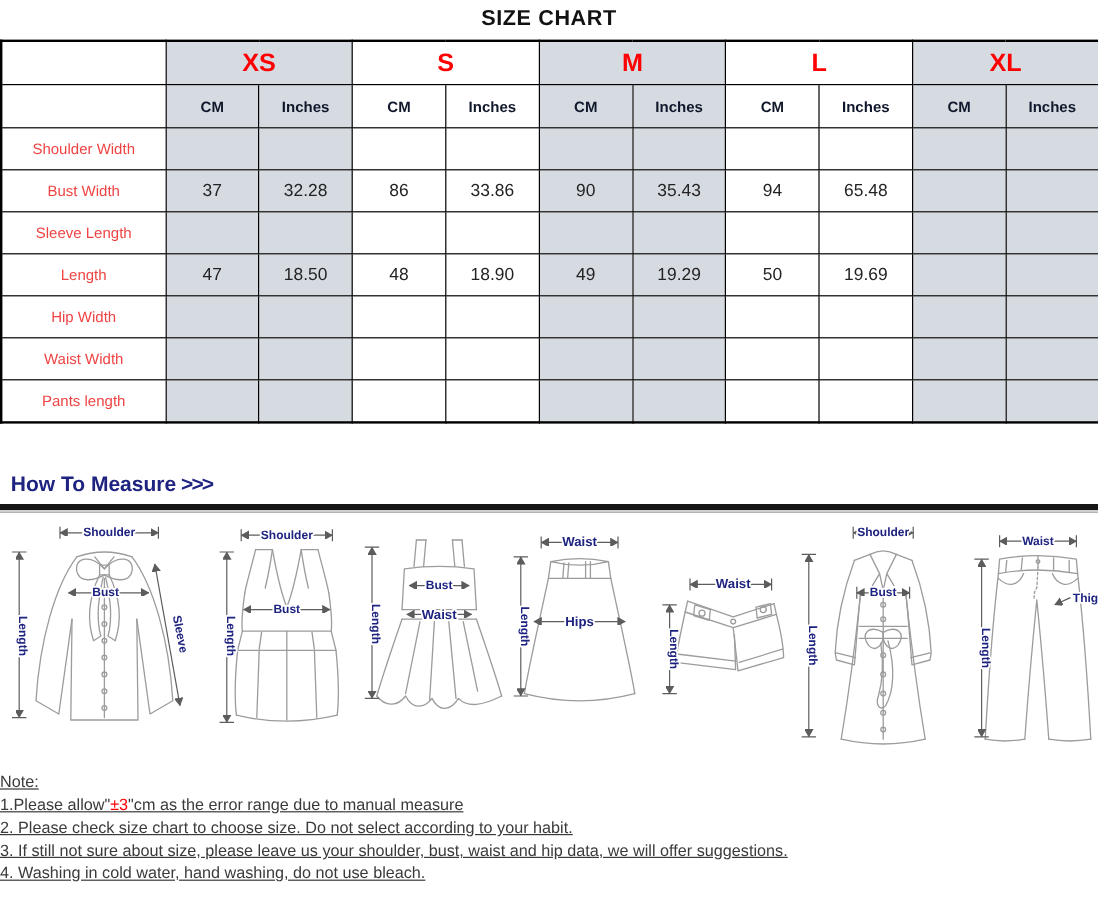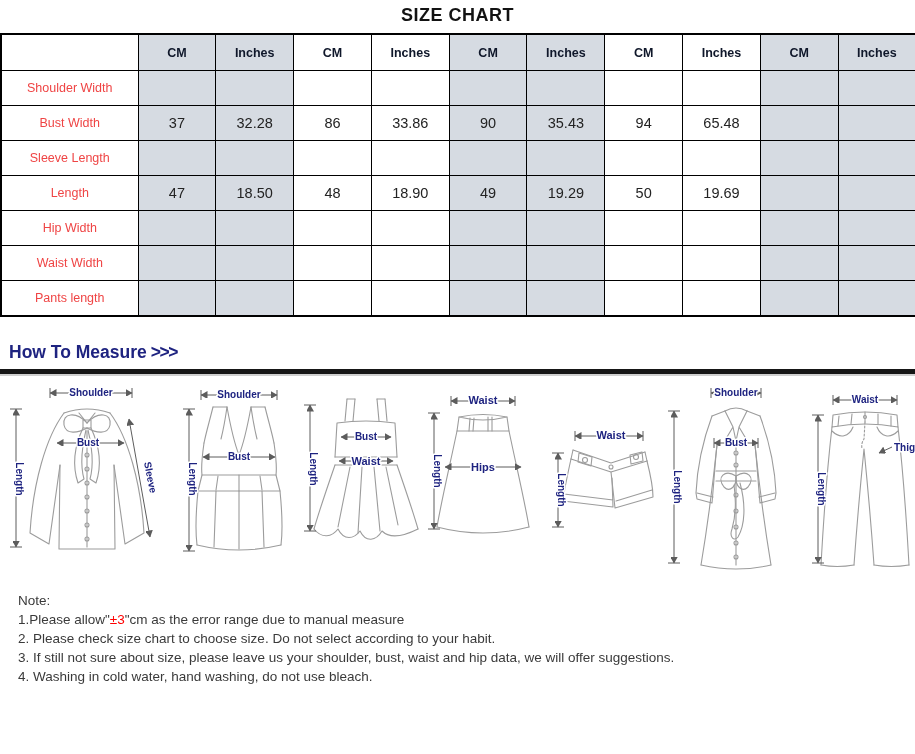--- a/index.html
+++ b/index.html
@@ -11,35 +11,35 @@
   
   table.sizes{border-collapse:collapse;table-layout:fixed;width:915px;border:2px solid #000;}
   table.sizes th,table.sizes td{border:1px solid #000;text-align:center;vertical-align:middle;
         padding:0;overflow:hidden;background:#fff;}
   th.size-h{height:35px;font-size:21px;font-weight:bold;color:#fe0000;}
   th.unit{height:35px;font-size:12.5px;font-weight:bold;color:#0f172a;}
   th.rlabel{height:34px;font-size:12.5px;font-weight:normal;color:#ef4444;}
   td.val{height:34px;font-size:14.5px;color:#232323;}
   .shade{background:#d6dbe2 !important;}
   
-  .howto{margin:25px 0 6px 9px;font-size:17.5px;font-weight:bold;color:#1e2380;}
+  .howto{margin:40px 0 6px 9px;font-size:17.5px;font-weight:bold;color:#1e2380;}
   .howto .arr{margin-left:4px;letter-spacing:-1.5px;}
   .divider{height:5px;background:#161616;border-bottom:2px solid #cfcfcf;}
   
   .diagrams{display:flex;align-items:flex-start;margin-top:3px;height:203px;}
   .diagrams svg{display:block;flex:0 0 auto;}
   .g{fill:none;stroke:#9c9c9c;stroke-width:1.1;stroke-linecap:round;stroke-linejoin:round;}
   .m{fill:none;stroke:#5c5c5c;stroke-width:1;}
   .dots{stroke-dasharray:2 2;}
   .lbl{font-family:"Liberation Sans",sans-serif;font-size:10px;font-weight:bold;fill:#1e2380;
        paint-order:stroke;stroke:#ffffff;stroke-width:3px;stroke-linejoin:round;text-anchor:middle;}
   .lbl-lg{font-size:11px;}
   .lbl-start{text-anchor:start;}
   
-  .notes{margin:9px 0 0 18px;font-size:13.5px;color:#3a3a3a;line-height:19px;}
+  .notes{margin:9px 0 0 0;font-size:13.5px;color:#3a3a3a;line-height:19px;text-decoration:underline;}
   .red{color:#fe0000;}
 </style>
 </head>
 <body>
 
 <div class="page">
 
   <div class="title">SIZE CHART</div>
 
   <table class="sizes" id="size-table">
@@ -50,20 +50,28 @@
         <col style="width: 77.8px;">
         <col style="width: 77.8px;">
         <col style="width: 77.8px;">
         <col style="width: 77.8px;">
         <col style="width: 77.8px;">
         <col style="width: 77.8px;">
         <col style="width: 77.8px;">
         <col style="width: 77.8px;">
       </colgroup>
       <thead>
+        <tr>
+          <th></th>
+          <th class="size-h shade" colspan="2">XS</th>
+          <th class="size-h" colspan="2">S</th>
+          <th class="size-h shade" colspan="2">M</th>
+          <th class="size-h" colspan="2">L</th>
+          <th class="size-h shade" colspan="2">XL</th>
+        </tr>
         <tr>
           <th></th>
           <th class="unit shade">CM</th>
           <th class="unit shade">Inches</th>
           <th class="unit">CM</th>
           <th class="unit">Inches</th>
           <th class="unit shade">CM</th>
           <th class="unit shade">Inches</th>
           <th class="unit">CM</th>
           <th class="unit">Inches</th>

